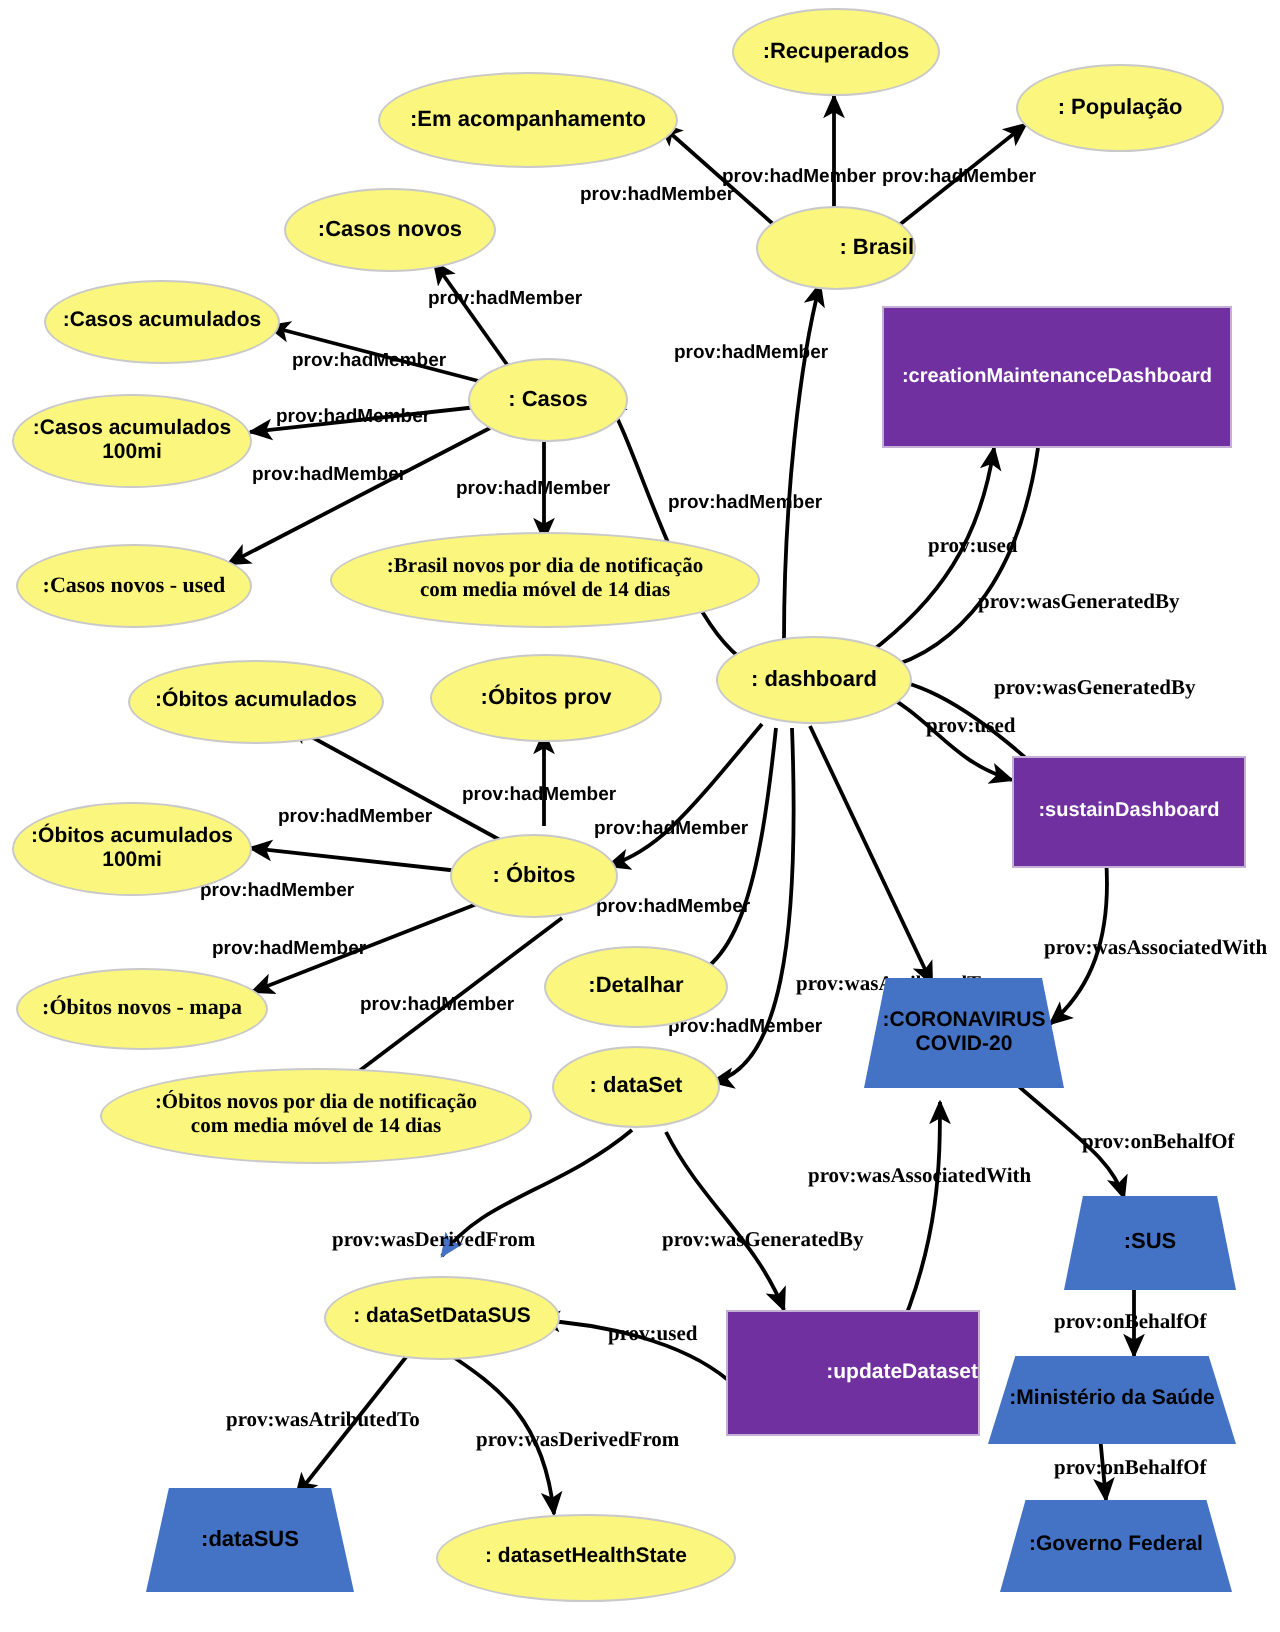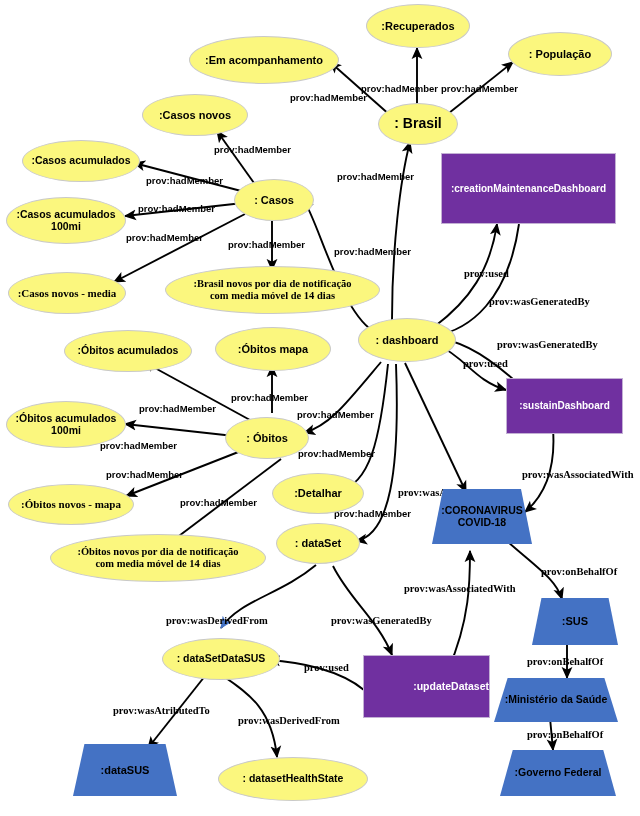--- a/index.html
+++ b/index.html
@@ -147,21 +147,21 @@
   </div>
 
   <div class="node entity sans" style="left:508px;top:32px;width:104px;height:44px;font-size:11px;">
     <span class="lbl">: População</span>
   </div>
 
   <div class="node entity sans" style="left:142px;top:94px;width:106px;height:42px;font-size:11px;justify-content:center;">
     <span class="lbl">:Casos novos</span>
   </div>
 
-  <div class="node entity sans" style="left:378px;top:103px;width:80px;height:42px;font-size:14px;">
+  <div class="node entity sans" style="left:378px;top:103px;width:80px;height:42px;font-size:11px;justify-content:flex-end;">
     <span class="lbl">: Brasil</span>
   </div>
 
   <div class="node entity sans" style="left:22px;top:140px;width:118px;height:42px;font-size:10.5px;">
     <span class="lbl">:Casos acumulados</span>
   </div>
 
   <div class="node entity sans" style="left:234px;top:179px;width:80px;height:42px;font-size:11px;">
     <span class="lbl">: Casos</span>
   </div>
@@ -171,36 +171,36 @@
   </div>
 
   <div class="node entity sans" style="left:6px;top:197px;width:120px;height:47px;font-size:10.5px;">
     <span class="lbl">
       <span>:Casos acumulados</span><br>
       <span>100mi</span>
     </span>
   </div>
 
   <div class="node entity serif" style="left:8px;top:272px;width:118px;height:42px;font-size:11px;">
-    <span class="lbl">:Casos novos - media</span>
+    <span class="lbl">:Casos novos - used</span>
   </div>
 
   <div class="node entity serif" style="left:165px;top:266px;width:215px;height:48px;font-size:10.5px;">
     <span class="lbl">
       <span>:Brasil novos por dia de notificação</span><br>
       <span>com media móvel de 14 dias</span>
     </span>
   </div>
 
   <div class="node entity sans" style="left:64px;top:330px;width:128px;height:42px;font-size:10.5px;">
     <span class="lbl">:Óbitos acumulados</span>
   </div>
 
   <div class="node entity sans" style="left:215px;top:327px;width:116px;height:44px;font-size:11px;">
-    <span class="lbl">:Óbitos mapa</span>
+    <span class="lbl">:Óbitos prov</span>
   </div>
 
   <div class="node entity sans" style="left:358px;top:318px;width:98px;height:44px;font-size:11px;">
     <span class="lbl">: dashboard</span>
   </div>
 
   <div class="node activity sans" style="left:506px;top:378px;width:117px;height:56px;font-size:10px;">
     <span class="lbl">:sustainDashboard</span>
   </div>
 
@@ -224,21 +224,21 @@
   </div>
 
   <div class="node entity sans" style="left:276px;top:523px;width:84px;height:41px;font-size:11px;text-align:center;">
     <span class="lbl">: dataSet</span>
   </div>
 
   <div class="node agent sans" style="left:432px;top:489px;width:100px;height:55px;font-size:10.5px;">
     <span class="trap"></span>
     <span class="lbl">
       <span>:CORONAVIRUS</span><br>
-      <span>COVID-18</span>
+      <span>COVID-20</span>
     </span>
   </div>
 
   <div class="node entity serif" style="left:50px;top:534px;width:216px;height:48px;font-size:10.5px;">
     <span class="lbl">
       <span>:Óbitos novos por dia de notificação</span><br>
       <span>com media móvel de 14 dias</span>
     </span>
   </div>
 

